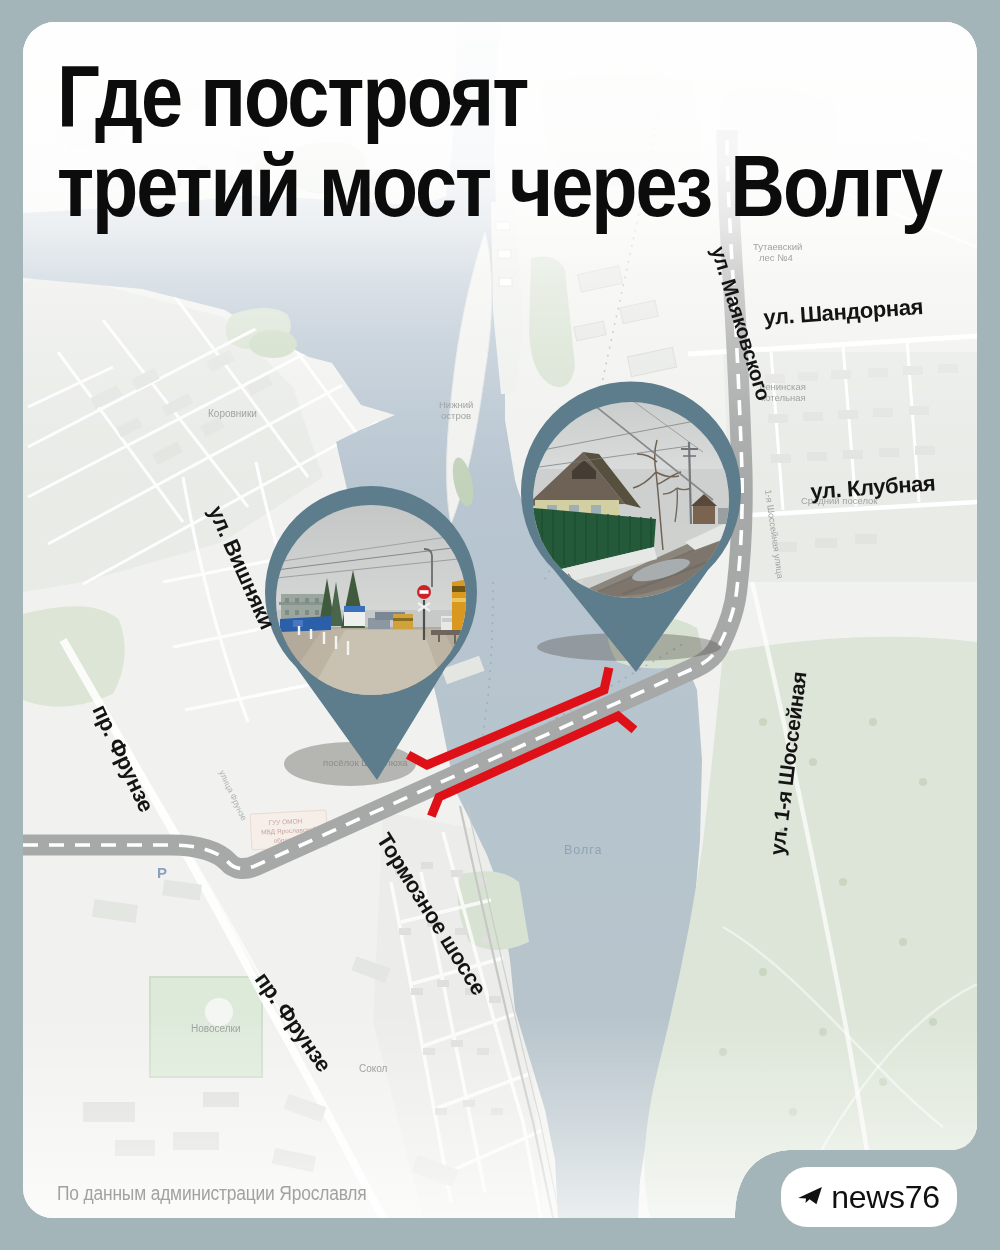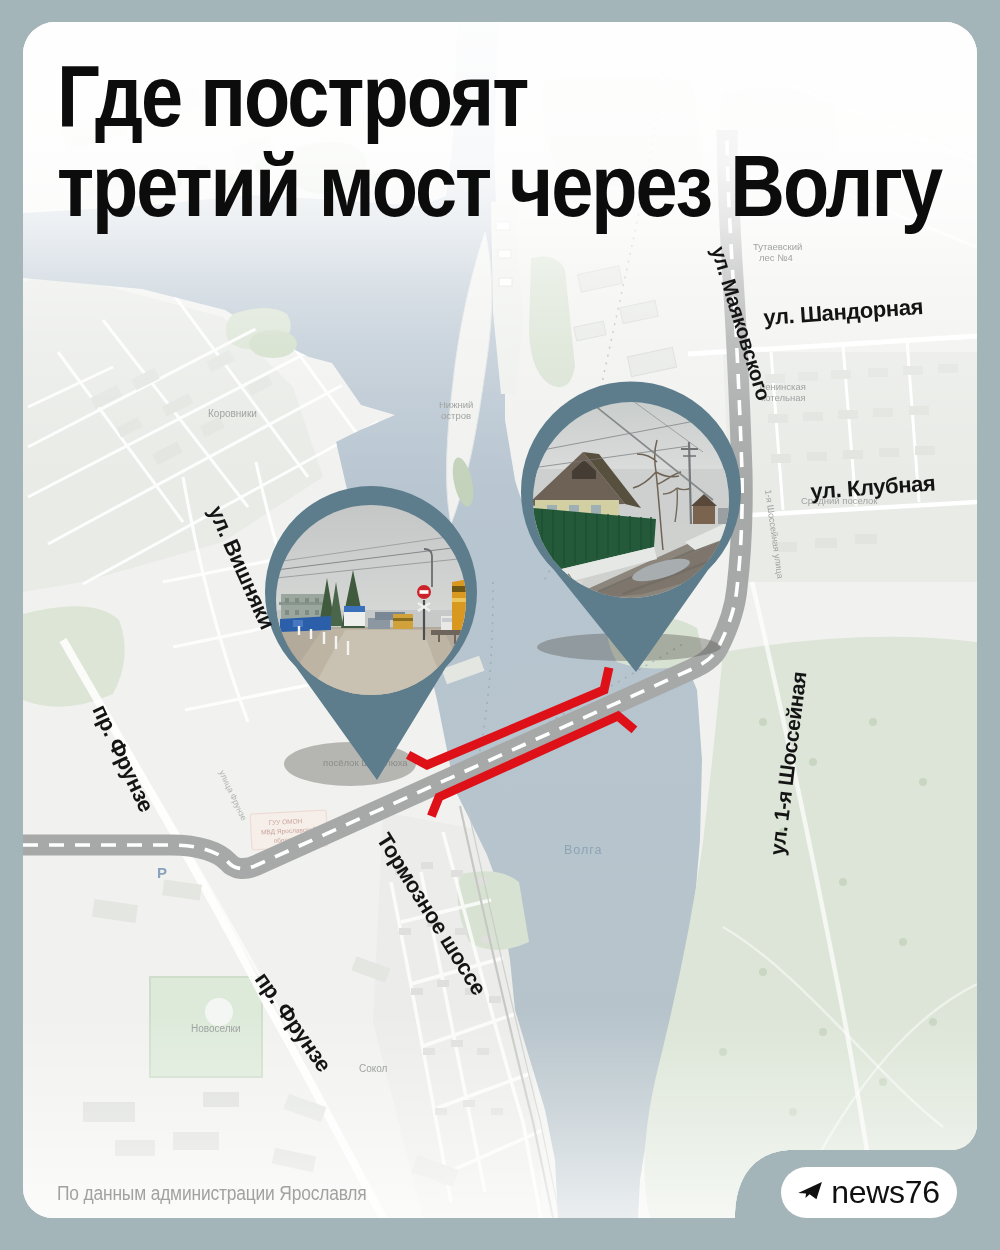--- a/index.html
+++ b/index.html
@@ -6,21 +6,21 @@
   body{width:1000px;height:1250px;position:relative;overflow:hidden;
        background:#a4b5ba;font-family:"Liberation Sans",sans-serif;}
   .card{position:absolute;left:23px;top:22px;width:954px;height:1196px;
         background:#f1f2ef;
         clip-path:path('M32,0 H922 A32,32 0 0 1 954,32 V1102 A26,26 0 0 1 928,1128 H770 C736,1128 712,1150 712,1196 L30,1196 A30,30 0 0 1 0,1166 V32 A32,32 0 0 1 32,0 Z');}
   .map{position:absolute;left:0;top:0;}
   .title{position:absolute;left:57px;top:51px;font-size:88px;line-height:90px;
          font-weight:700;color:#0c0c0c;letter-spacing:-2.3px;z-index:5;
          transform:scaleX(0.86);transform-origin:0 0;white-space:nowrap;}
   .attrib{position:absolute;left:57px;top:1182px;font-size:20px;color:#a2a2a0;z-index:5;transform:scaleX(0.87);transform-origin:0 0;letter-spacing:-0.2px;}
-  .pill{position:absolute;left:781px;top:1167px;width:176px;height:51px;background:#ffffff;
+  .pill{position:absolute;left:781px;top:1167px;width:176px;height:60px;background:#ffffff;
         border-radius:26px;z-index:6;display:flex;align-items:center;justify-content:center;}
   
 .pill span{font-size:32px;color:#101010;margin-left:8px;letter-spacing:-0.3px;}
 </style>
 </head>
 <body>
 
 <div class="card">
 <svg class="map" width="954" height="1196" viewBox="0 0 954 1196" xmlns="http://www.w3.org/2000/svg">
   <defs>

